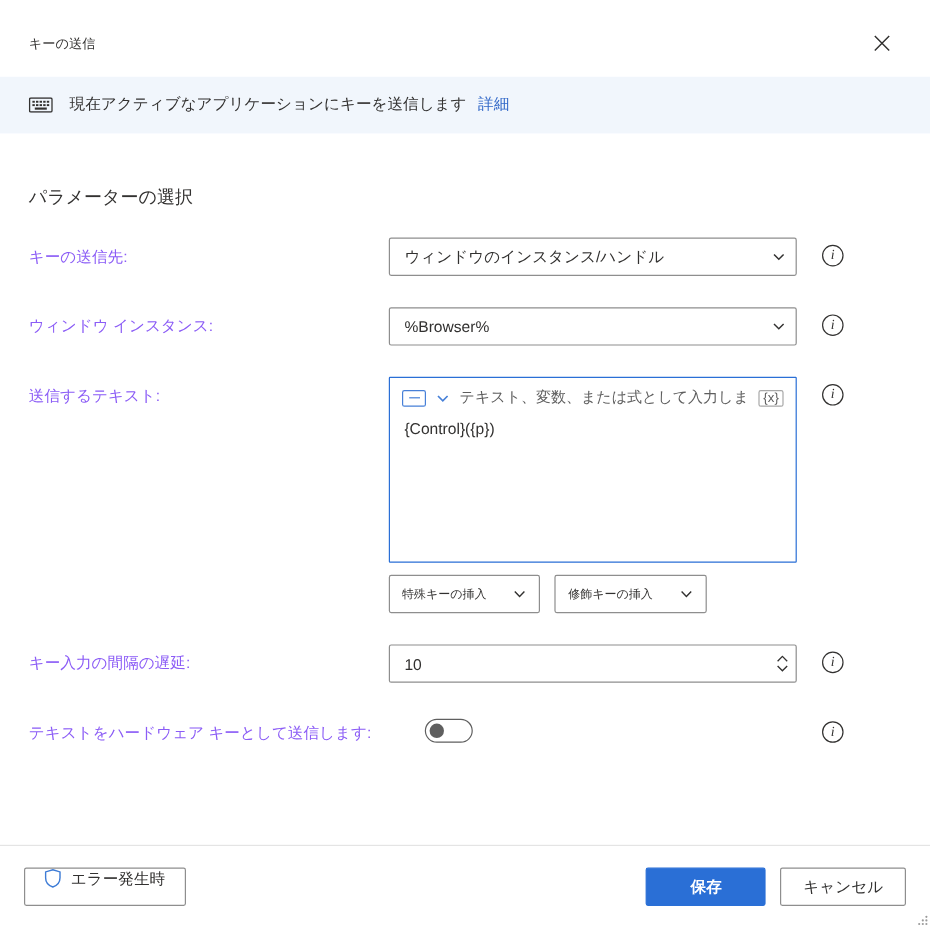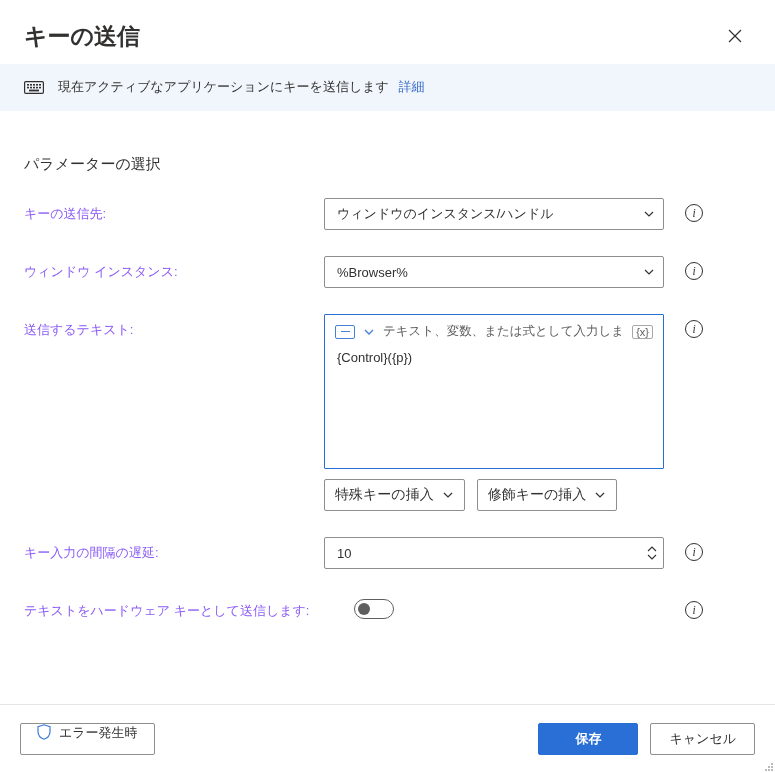--- a/index.html
+++ b/index.html
@@ -10,21 +10,21 @@
     color: #323130;
     background: #ffffff;
     width: 775px; height: 773px;
     position: relative;
   }
   .dialog { width: 775px; height: 773px; background: #fff; display: flex; flex-direction: column; }
   .header {
     display: flex; align-items: center; justify-content: space-between;
     padding: 20px 24px 12px 24px;
   }
-  .title { font-size: 23px; font-weight: 700; }
+  .title { font-size: 11px; font-weight: 400; }
   .close-btn {
     width: 32px; height: 32px; display: flex; align-items: center; justify-content: center;
     cursor: pointer; border-radius: 2px;
   }
   .info-banner {
     background: #f1f6fc;
     padding: 14px 24px;
     display: flex; align-items: center; gap: 14px;
     font-size: 13px;
     color: #323130;
@@ -98,22 +98,22 @@
     padding: 4px 12px 10px 12px;
     min-height: 122px;
     font-size: 13px;
     color: #323130;
     outline: none;
   }
   .ins-buttons { display: flex; gap: 12px; margin-top: 10px; }
   .ins-btn {
     height: 32px; padding: 0 10px;
     border: 1px solid #8e8e8e; border-radius: 2px; background: #fff;
-    display: inline-flex; align-items: center; gap: 8px;
-    font-size: 14px; cursor: pointer;
+    display: inline-flex; align-items: center; gap: 22px;
+    font-size: 10px; cursor: pointer;
   }
   .spinner {
     width: 100%; height: 32px;
     border: 1px solid #8e8e8e; border-radius: 2px;
     display: flex; align-items: center; justify-content: space-between;
     padding: 0 6px 0 12px; background: #fff; font-size: 13px;
   }
   .spin-arrows { display: flex; flex-direction: column; gap: 2px; cursor: pointer; }
   .toggle {
     width: 40px; height: 20px; border: 1px solid #5f5f5f; border-radius: 10px;

